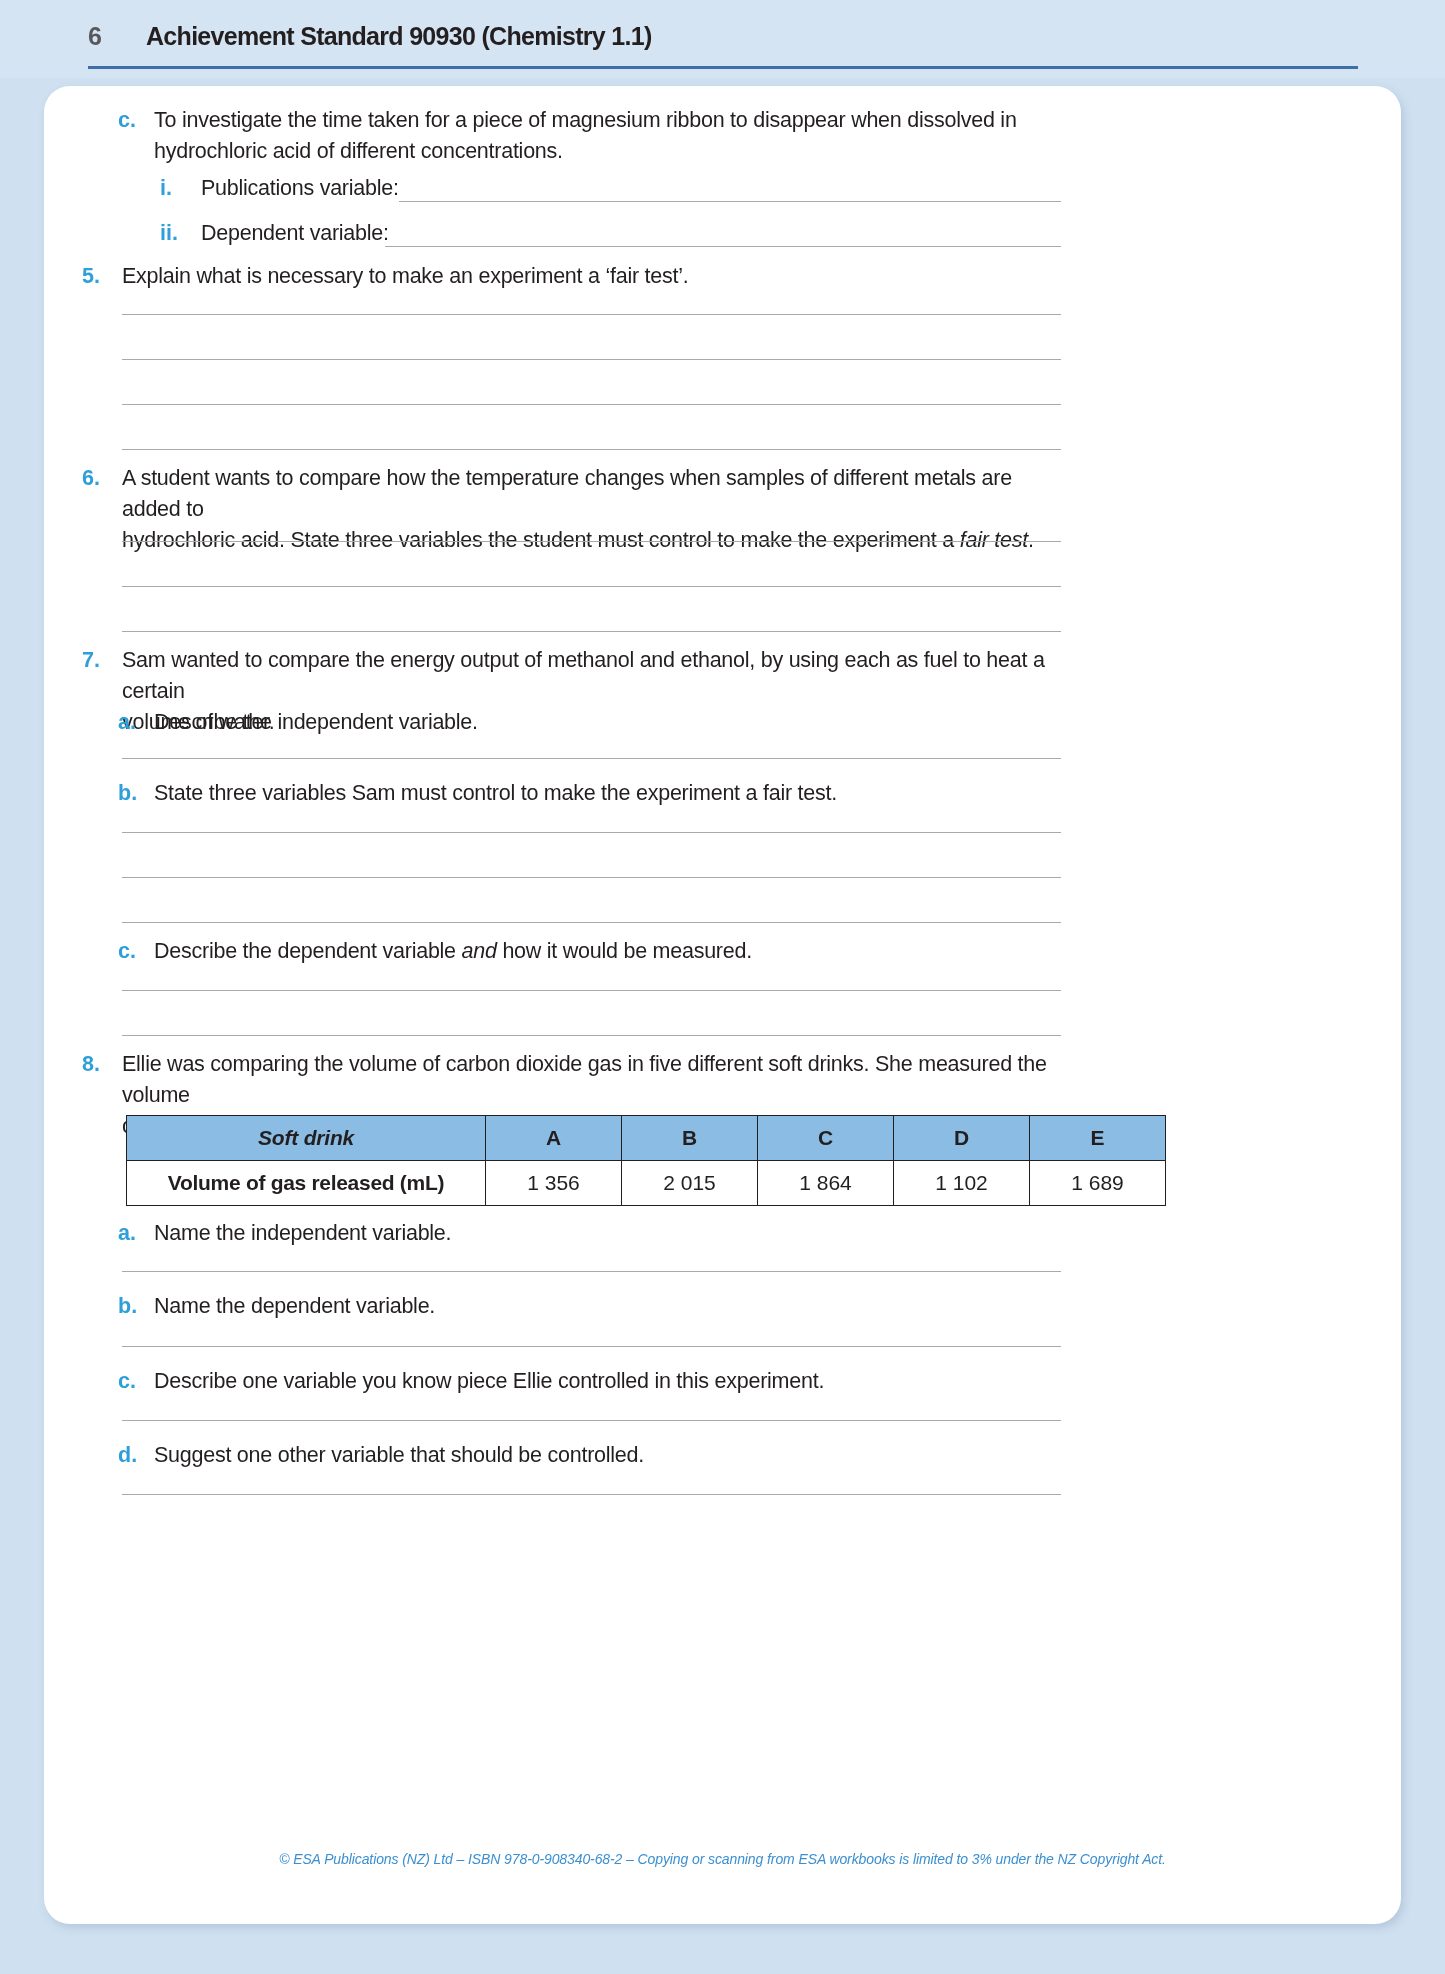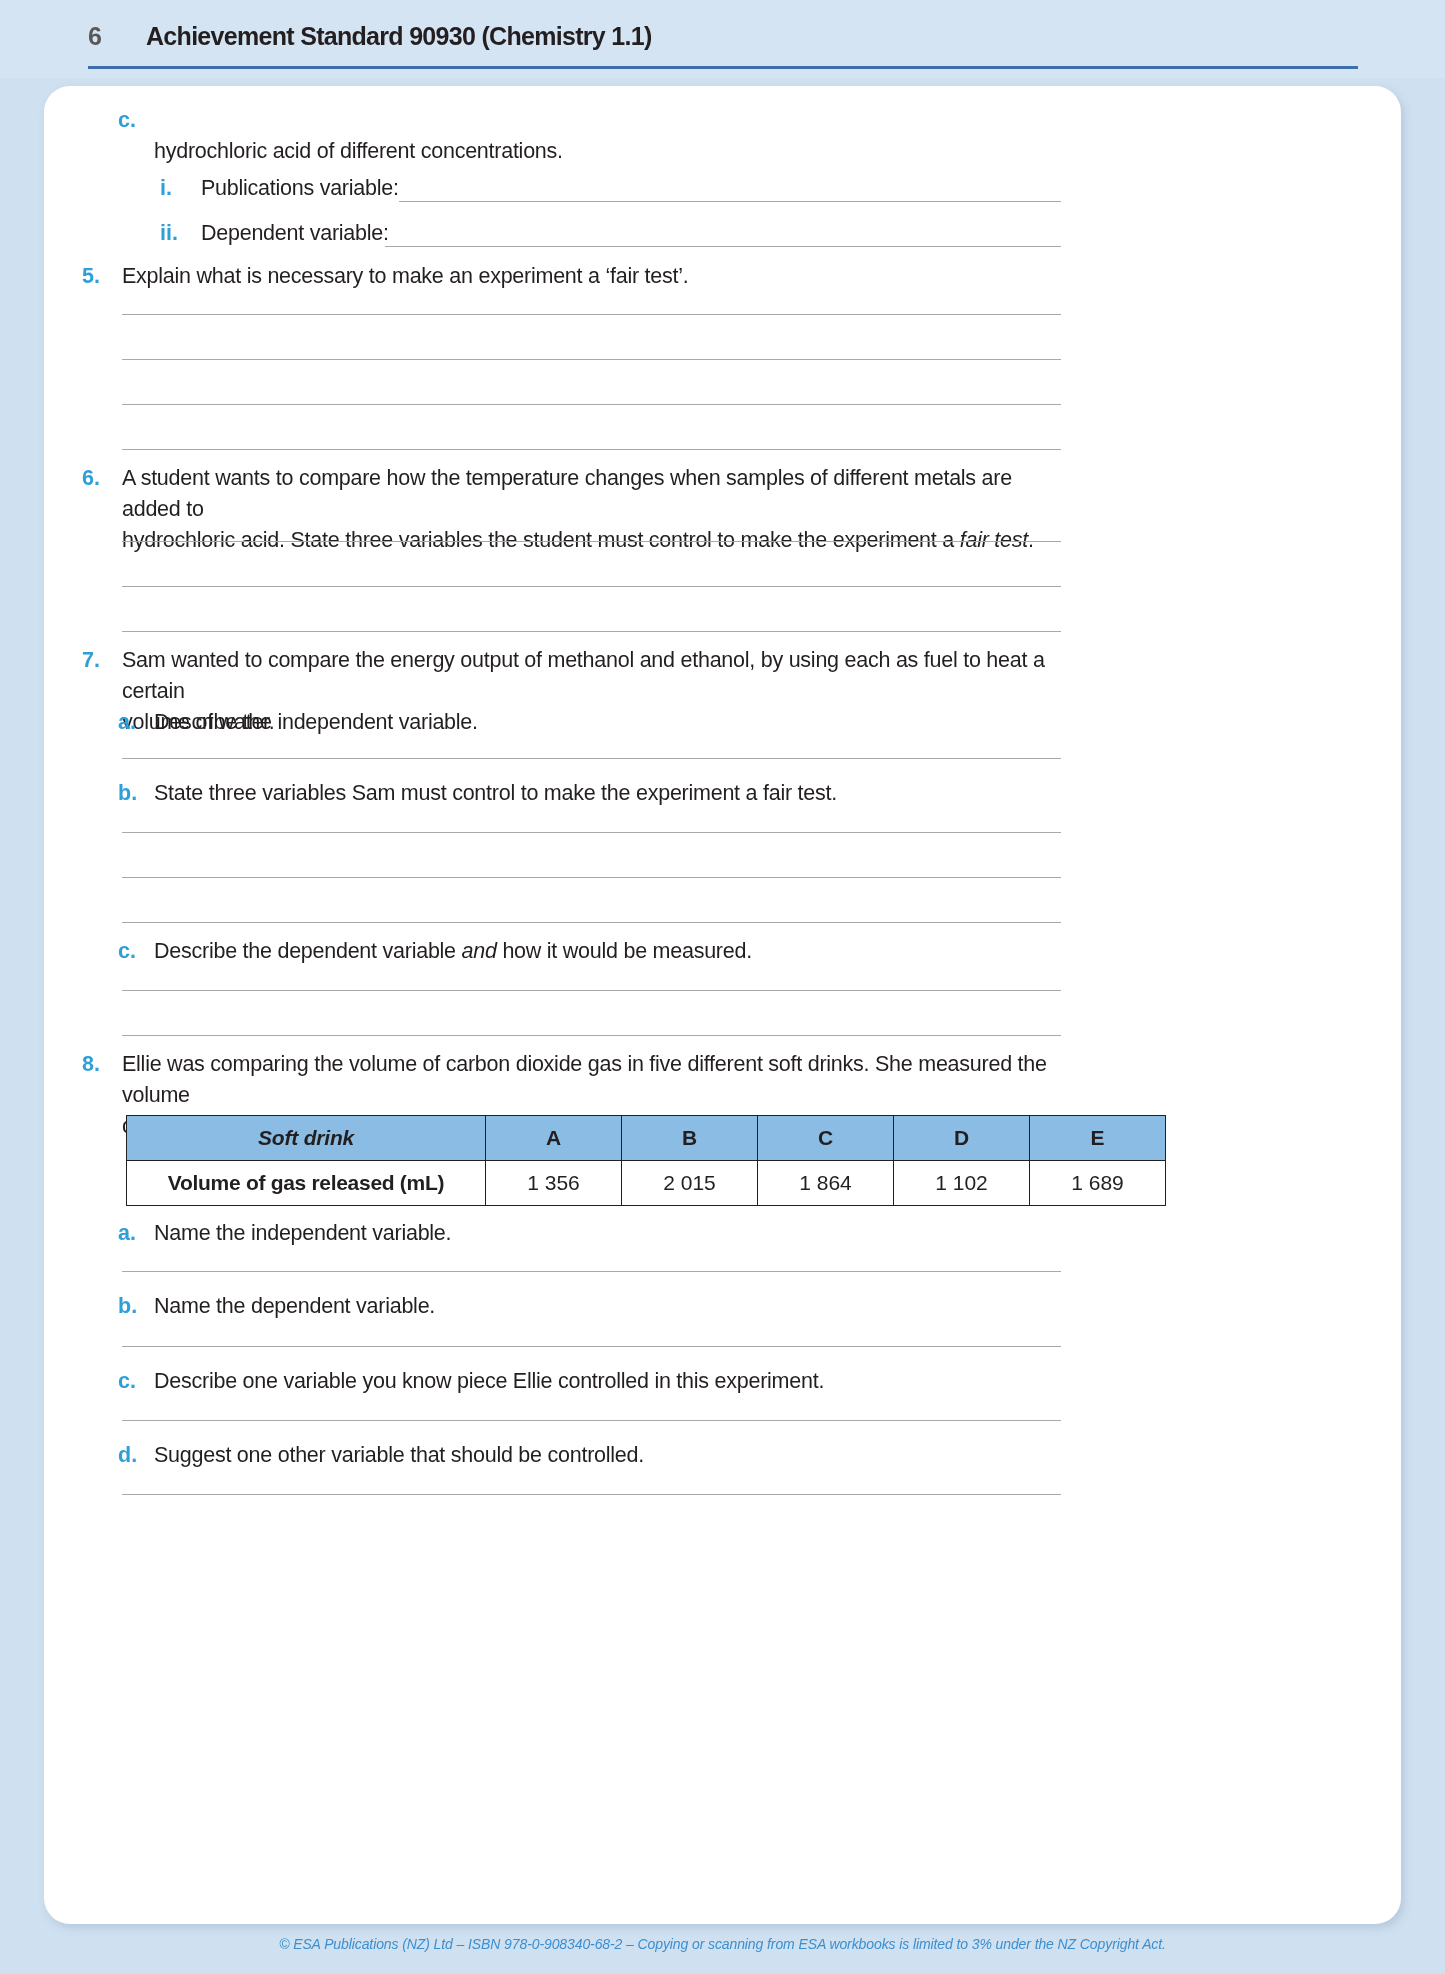--- a/index.html
+++ b/index.html
@@ -130,21 +130,21 @@
     font-weight: bold;
     letter-spacing: -0.3px;
   }
   .col-label { width: 358px; font-style: italic; }
   .col-val   { width: 135px; }
 
   
   .footer {
     position: absolute;
     left: 0;
-    top: 1936px;
+    top: 1851px;
     width: 1445px;
     text-align: center;
     font-size: 14px;
     font-style: italic;
     color: #3b8fd0;
     letter-spacing: -0.1px;
   }
 </style>
 </head>
 <body>
@@ -156,21 +156,21 @@
   </div>
   <div class="header-rule"></div>
 </div>
 
 <div class="card">
   <div class="content">
 
     <div class="qrow" style="left:74px; top:19px; width:1000px;">
       <span class="marker" style="width:36px;">c.</span>
       <span class="qtext" style="width:940px;">
-        <br>
+        <span>To investigate the time taken for a piece of magnesium ribbon to disappear when dissolved in</span><br>
         <span>hydrochloric acid of different concentrations.</span>
       </span>
     </div>
 
     <div class="qrow" style="left:116px; top:87px;">
       <span class="marker" style="width:41px;">i.</span>
       <span class="qtext">Publications variable:</span>
     </div>
     <div class="inline-rule" style="left:355px; top:115px; width:662px;"></div>
 

